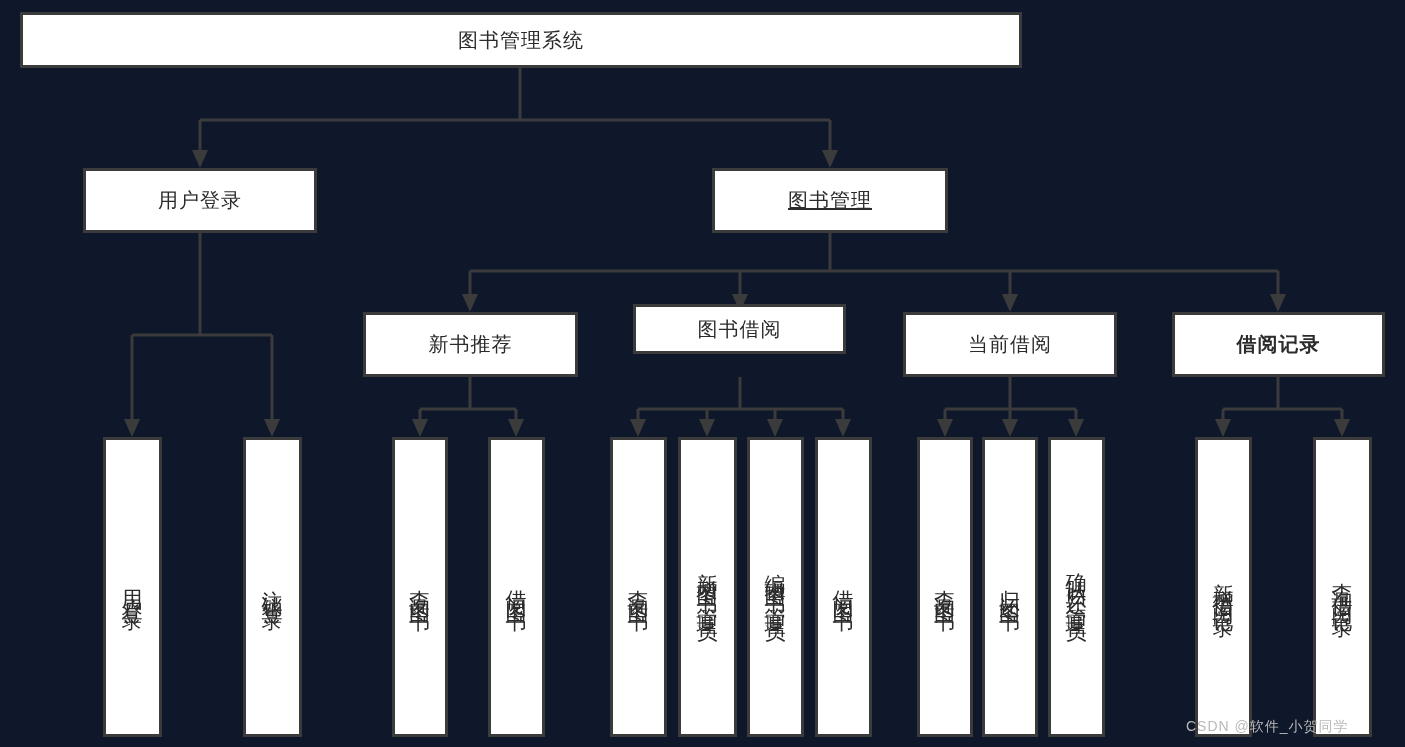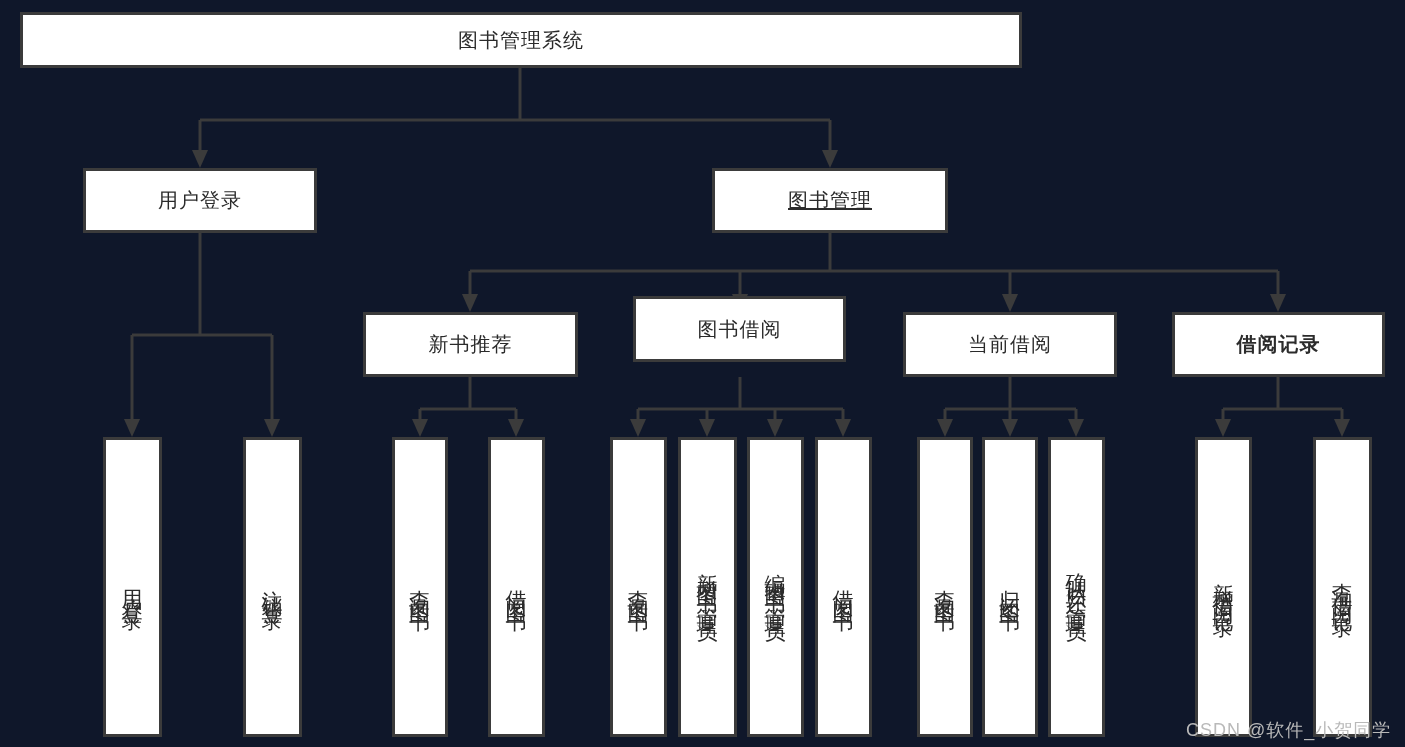--- a/index.html
+++ b/index.html
@@ -20,28 +20,28 @@
     color:#2b2b2b;z-index:2;
   }
   .hnode{font-size:20px;letter-spacing:1px;white-space:nowrap;}
   .vnode{
     writing-mode:vertical-rl;text-orientation:mixed;
     font-size:21px;letter-spacing:7px;line-height:1;
     white-space:nowrap;
   }
   .watermark{
     position:absolute;left:1186px;top:718px;z-index:5;
-    font-size:18px;letter-spacing:1px;color:#b9b9b9;white-space:nowrap;
+    font-size:14px;letter-spacing:1px;color:#b9b9b9;white-space:nowrap;
   }
   
   .b-root{left:20px;top:12px;width:1002px;height:56px;}
   .b-user-login{left:83px;top:168px;width:234px;height:65px;}
   .b-book-mgmt{left:712px;top:168px;width:236px;height:65px;text-decoration:underline;}
   .b-new-book{left:363px;top:312px;width:215px;height:65px;}
-  .b-book-borrow{left:633px;top:296px;width:213px;height:66px;}
+  .b-book-borrow{left:633px;top:304px;width:213px;height:50px;}
   .b-current-borrow{left:903px;top:312px;width:214px;height:65px;}
   .b-borrow-record{left:1172px;top:312px;width:213px;height:65px;font-weight:bold;}
   .leaf{top:437px;height:300px;}
   .l1{left:103px;width:59px;}
   .l2{left:243px;width:59px;}
   .l3{left:392px;width:56px;}
   .l4{left:488px;width:57px;}
   .l5{left:610px;width:57px;}
   .l6{left:678px;width:59px;}
   .l7{left:747px;width:57px;}

